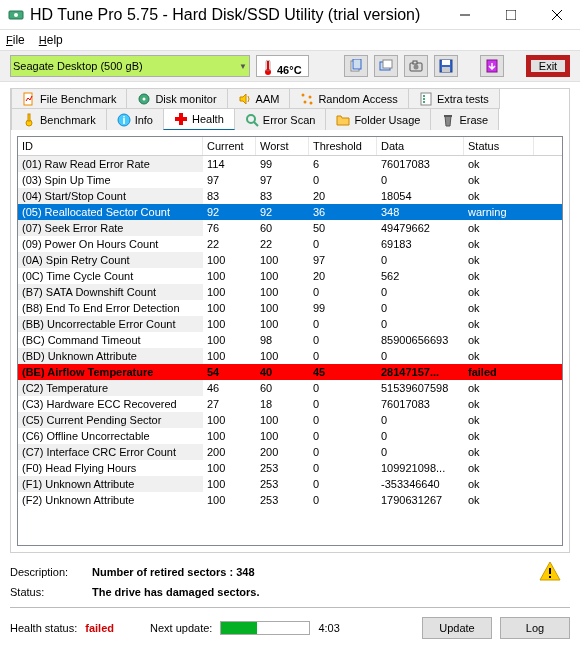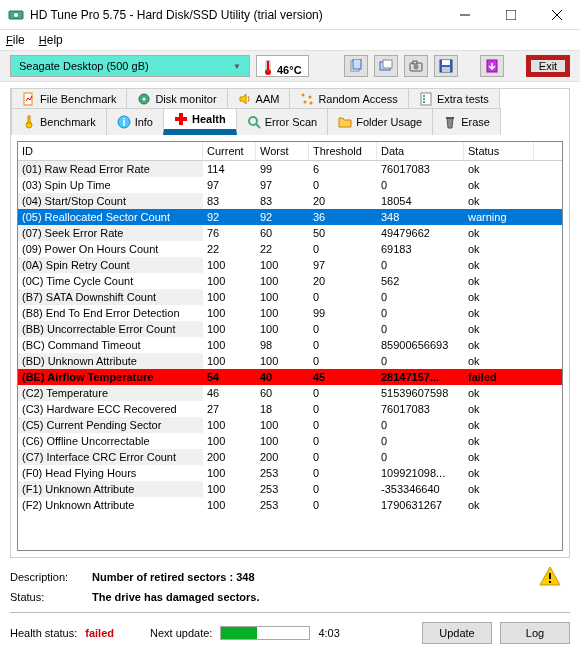--- a/index.html
+++ b/index.html
@@ -1,41 +1,41 @@
 <!DOCTYPE html>
 <html><head>
 <meta charset="utf-8">
 <style>
 * { box-sizing: border-box; margin: 0; padding: 0; font-family: "Segoe UI", Tahoma, sans-serif; font-size: 11px; }
 body { background: #fff; width: 580px; height: 661px; overflow: hidden; }
 
 .titlebar { height: 30px; background: #fff; display: flex; align-items: center; padding-left: 8px; border-bottom: 1px solid #e0e0e0; }
 .titlebar-icon { width: 16px; height: 16px; margin-right: 6px; }
-.titlebar-text { flex: 1; color: #000; font-size: 12px; }
+.titlebar-text { flex: 1; color: #000; font-size: 16px; }
 .titlebar-btns { display: flex; }
 .titlebar-btn { width: 46px; height: 30px; display: flex; align-items: center; justify-content: center; color: #000; }
 .titlebar-btn svg { width: 10px; height: 10px; }
 
 .menubar { height: 20px; display: flex; align-items: center; padding: 0 6px; gap: 14px; background: #fff; }
 .menubar span { font-size: 12px; }
 .menubar u { text-decoration: underline; }
 
 .toolbar { height: 32px; display: flex; align-items: center; padding: 6px 10px; gap: 6px; background: #f0f0f0; border-top: 1px solid #e0e0e0; border-bottom: 1px solid #e0e0e0; }
-.drive-select { flex: 0 0 240px; height: 22px; border: 1px solid #adadad; background: #5eead4; display: flex; align-items: center; padding: 0 8px; justify-content: space-between; }
+.drive-select { flex: 0 0 240px; height: 22px; border: 1px solid #adadad; background: #bef264; display: flex; align-items: center; padding: 0 2px; justify-content: space-between; }
 .drive-select .chev { font-size: 8px; color: #555; }
 .temp-box { height: 22px; border: 1px solid #adadad; background: #fff; display: flex; align-items: flex-end; padding: 0 6px; gap: 4px; }
 .spacer { flex: 1; }
 .tb-btn { width: 24px; height: 22px; border: 1px solid #adadad; background: #e1e1e1; display: flex; align-items: center; justify-content: center; }
 .tb-btn svg { width: 14px; height: 14px; }
 .exit-btn { width: 44px; height: 22px; border: 5px solid #b91c1c; background: #e1e1e1; display: flex; align-items: center; justify-content: center; }
 
 .tab-area { margin: 6px 10px 0; border: 1px solid #d0d0d0; background: #fff; }
 .tabs { display: flex; flex-wrap: wrap; }
 .tab { display: flex; align-items: center; gap: 4px; padding: 3px 10px; border: 1px solid #d0d0d0; border-bottom: none; background: #f0f0f0; margin-right: -1px; margin-top: -1px; white-space: nowrap; }
-.tab.active { background: #fff; border-bottom: 6px solid #0369a1; position: relative; z-index: 2; font-weight: bold; }
+.tab.active { background: #fff; border-bottom: 1px solid #0369a1; position: relative; z-index: 2; }
 .tab-row { width: 100%; display: flex; }
 .tab-icon { width: 14px; height: 14px; }
 
 .content { padding: 6px; }
 .table-wrap { border: 1px solid #828790; height: 410px; overflow: hidden; }
 .thead { display: flex; background: #fff; border-bottom: 1px solid #d0d0d0; }
 .th { padding: 3px 4px; background: #fff; border-right: 1px solid #e8e8e8; font-weight: normal; color: #000; }
 .tbody { background: #fff; }
 .trow { display: flex; height: 16px; line-height: 16px; cursor: default; }
 .trow.odd { background: #fff; }

